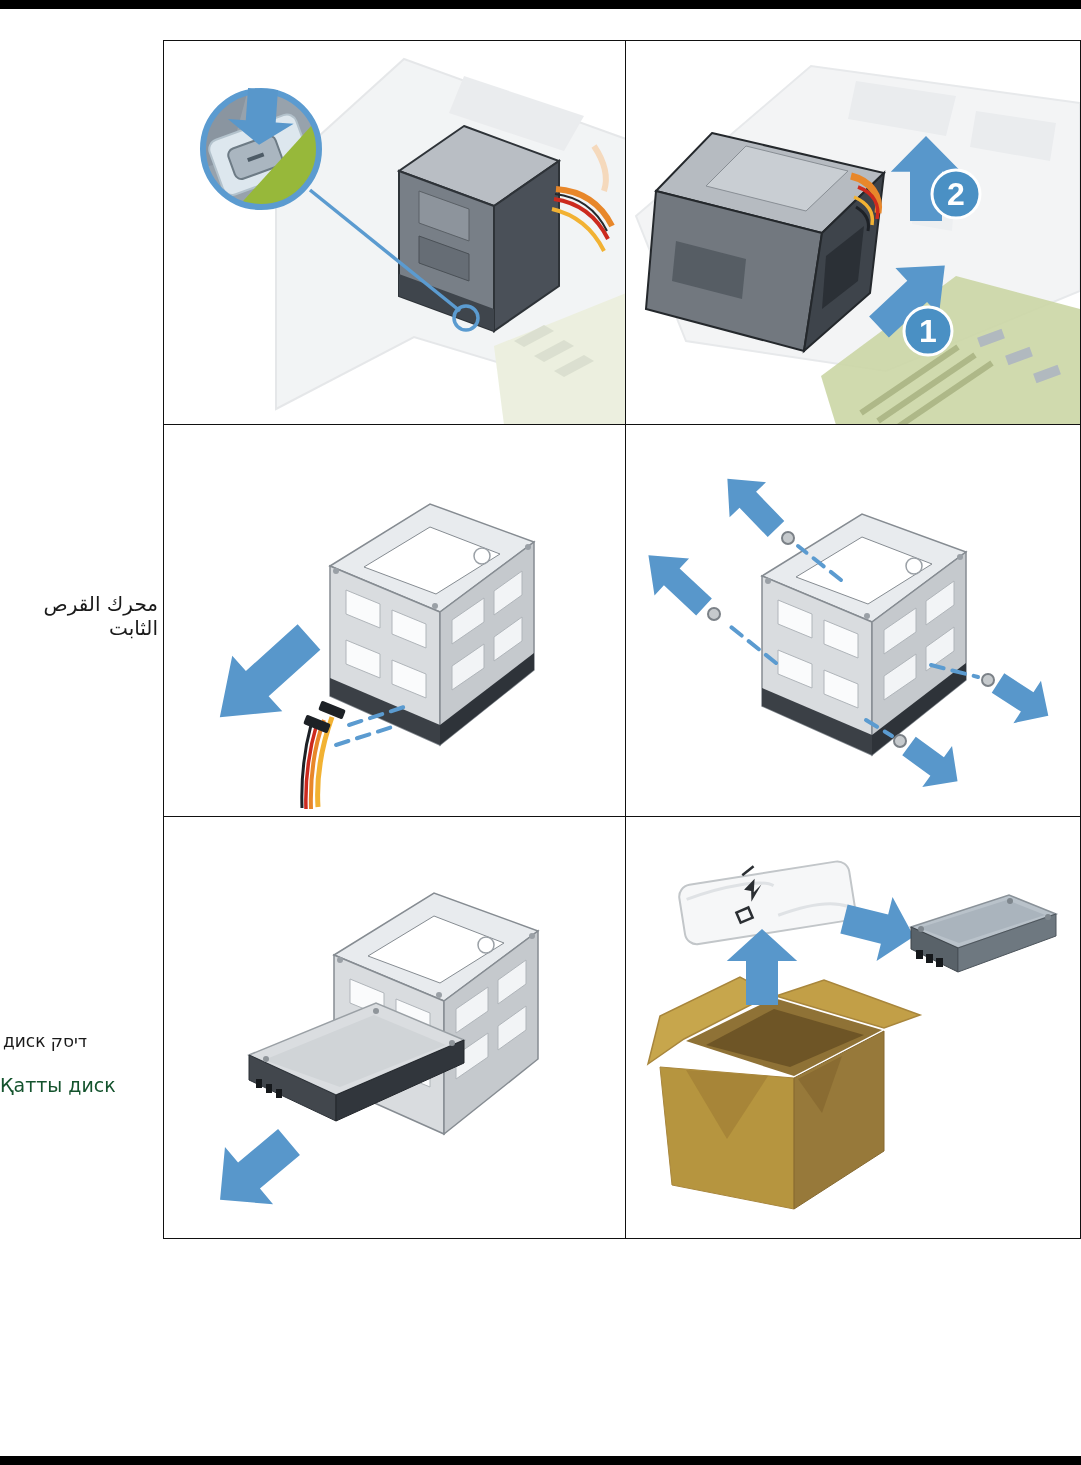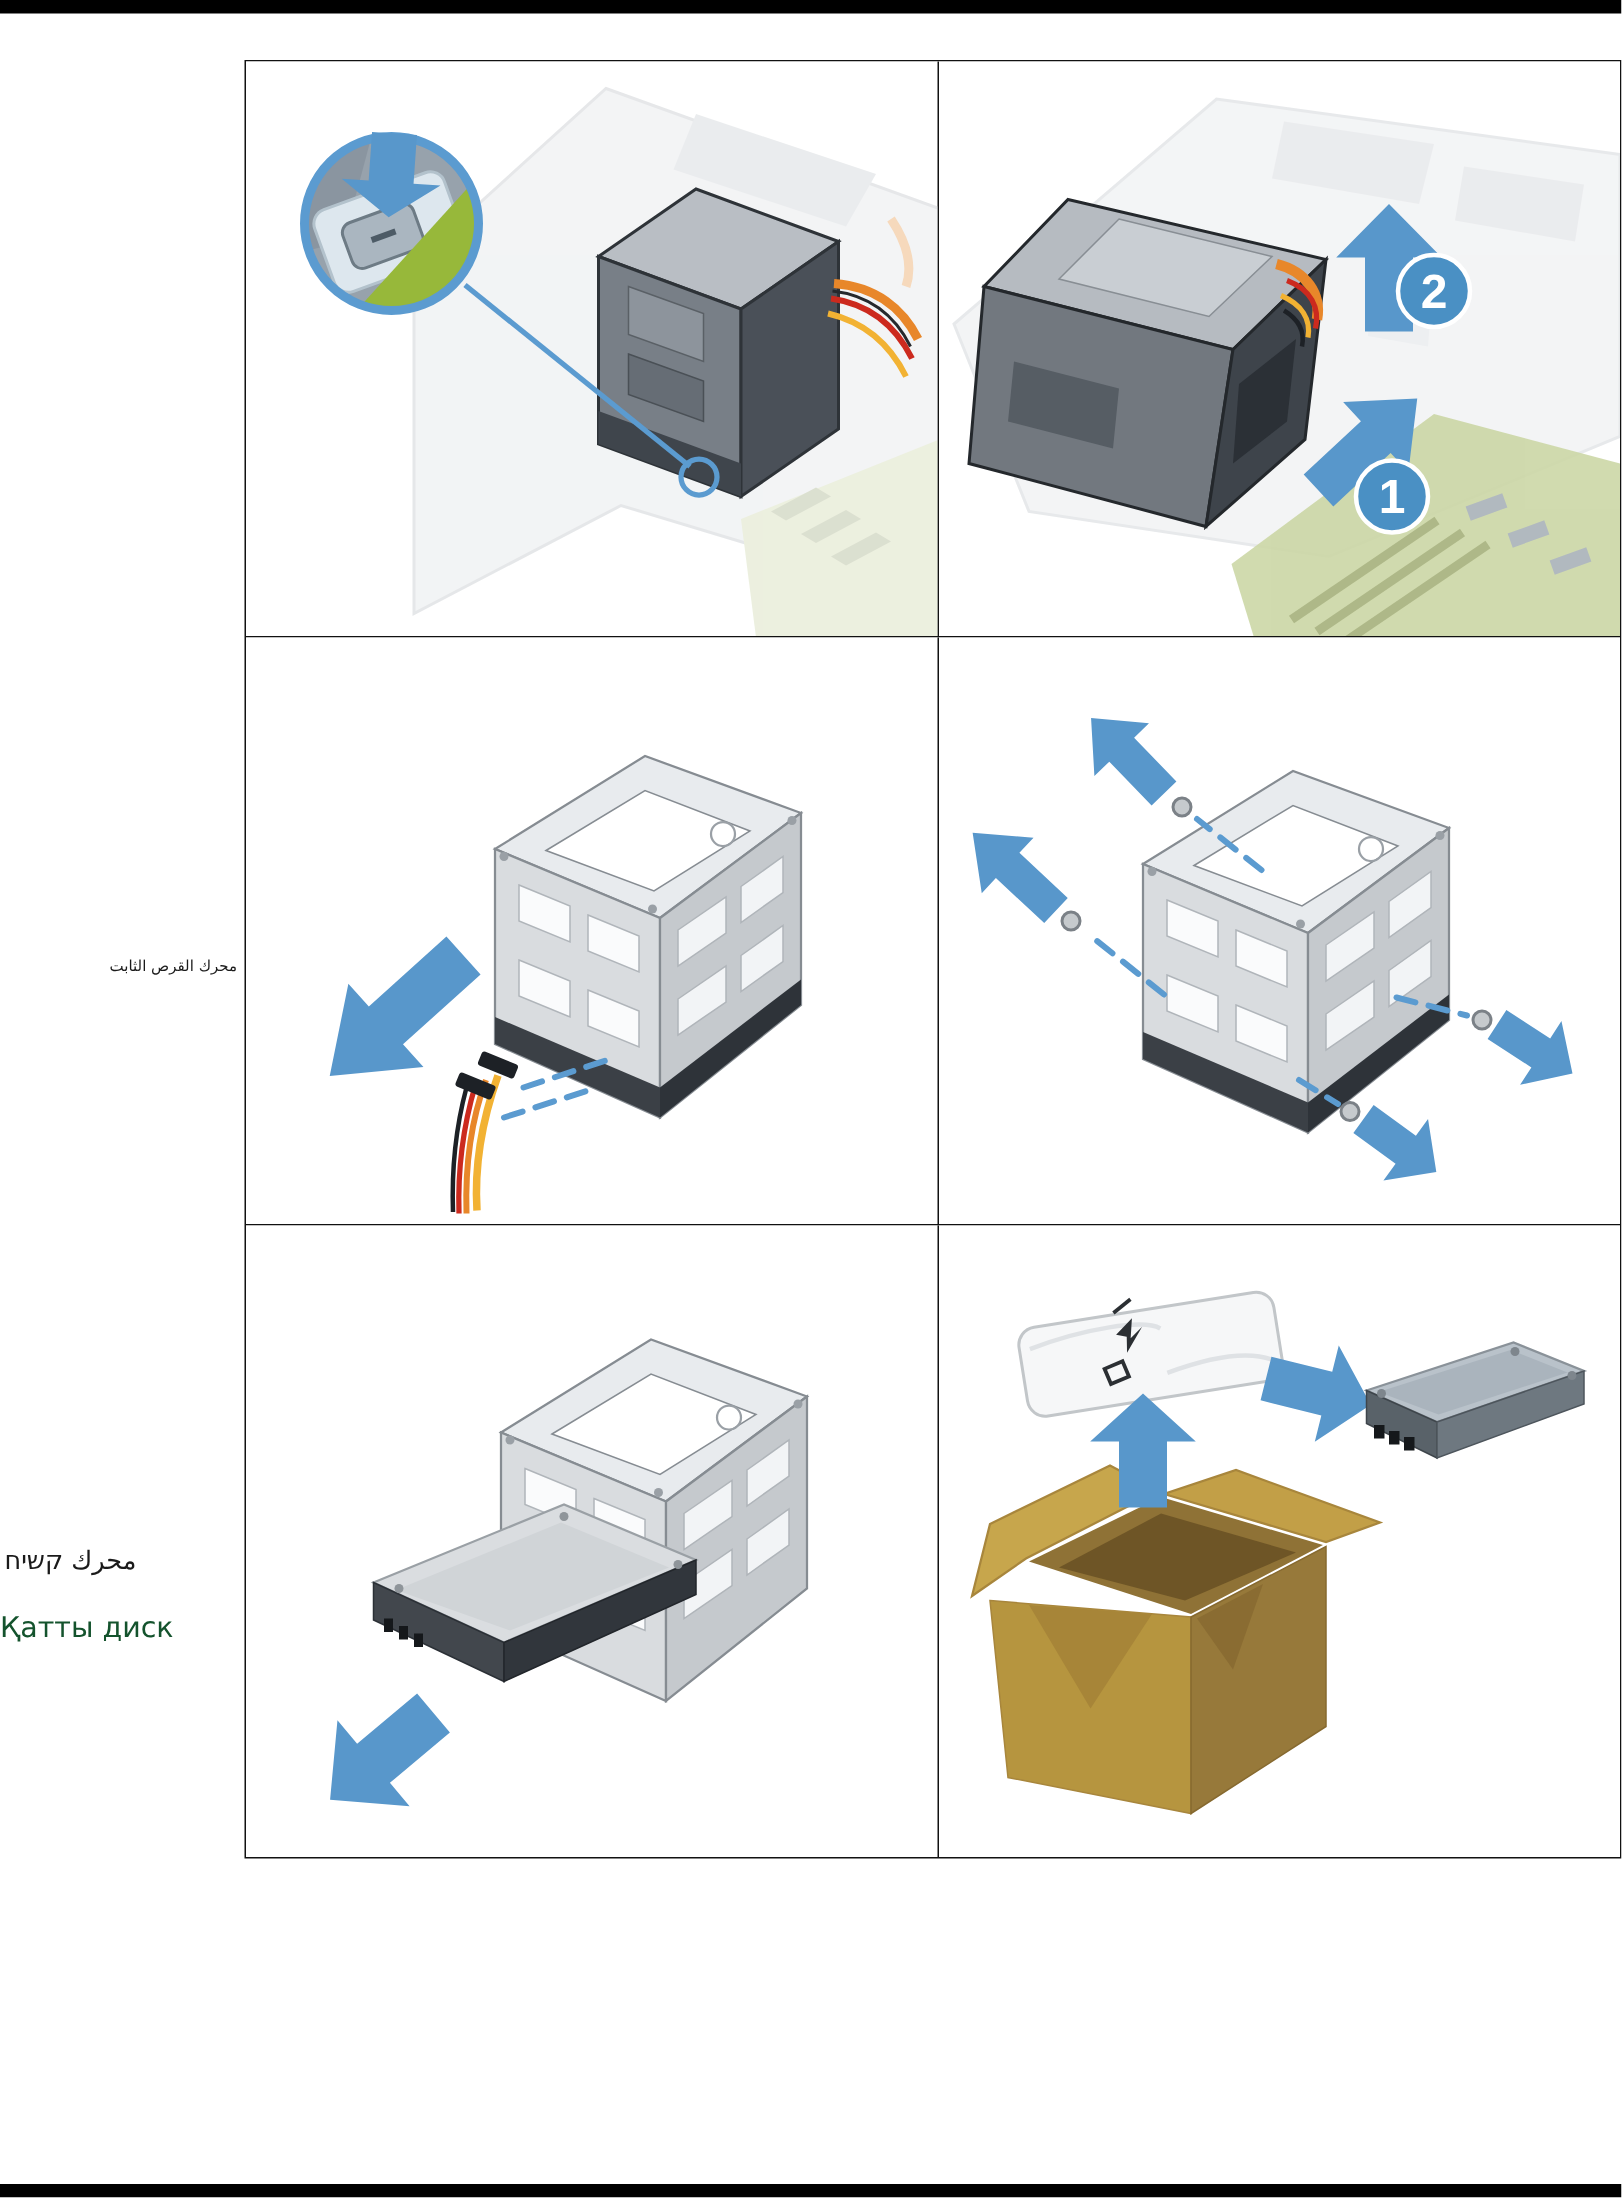--- a/index.html
+++ b/index.html
@@ -2,21 +2,21 @@
 <html><head>
 <meta charset="utf-8">
 <style>
   html,body{margin:0;padding:0;background:#ffffff;}
   body{width:1081px;height:1465px;position:relative;overflow:hidden;
        font-family:"DejaVu Sans",sans-serif;}
   .bar{position:absolute;left:0;width:1081px;height:9px;background:#000;}
   .bar.top{top:0;}
   .bar.bottom{bottom:0;}
   .side-label{position:absolute;color:#1a1a1a;line-height:1.2;}
-  .label-ar{left:0;top:592px;width:158px;text-align:right;font-size:10px;direction:rtl;margin-top:47px;}
+  .label-ar{left:0;top:592px;width:158px;text-align:right;font-size:20px;direction:rtl;}
   .label-he{left:3px;top:1031px;width:110px;font-size:17px;direction:rtl;text-align:left;}
   .label-kk{left:0;top:1074px;width:130px;font-size:19px;color:#14532d;}
   .fig-table{position:absolute;left:163px;top:40px;border:1.5px solid #111;
              display:grid;grid-template-columns:462px 454px;
              grid-template-rows:384px 392px 421px;background:#fff;}
   .cell{position:relative;overflow:hidden;background:#fff;}
   .cell.c-r{border-right:1.5px solid #111;}
   .cell.c-b{border-bottom:1.5px solid #111;}
   svg{display:block;}
   .arrow{fill:#5897CB;}
@@ -26,21 +26,21 @@
   .dash{stroke:#5B9BD0;stroke-width:4;stroke-dasharray:13 9;fill:none;stroke-linecap:round;}
   .faded{opacity:0.6;}
 </style>
 </head>
 <body>
 
 <div class="bar top"></div>
 <div class="bar bottom"></div>
 
 <div class="side-label label-ar" lang="ar">محرك القرص الثابت</div>
-<div class="side-label label-he" lang="he">محرك קשיח</div>
+<div class="side-label label-he" lang="he">דיסק диск</div>
 <div class="side-label label-kk" lang="kk">Қатты диск</div>
 
 <div class="fig-table">
 
   <svg width="0" height="0" style="position:absolute">
     <defs>
       <polygon id="arrP" points="0,-10 58,-10 58,-22 100,0 58,22 58,10 0,10"></polygon>
       <g id="cage">
         <polygon points="8,96 108,34 212,72 118,142" fill="#e8ebee" stroke="#868c92" stroke-width="1.5"></polygon>
         <polygon points="42,97 108,57 178,84 114,124" fill="#ffffff" stroke="#868c92" stroke-width="1"></polygon>

